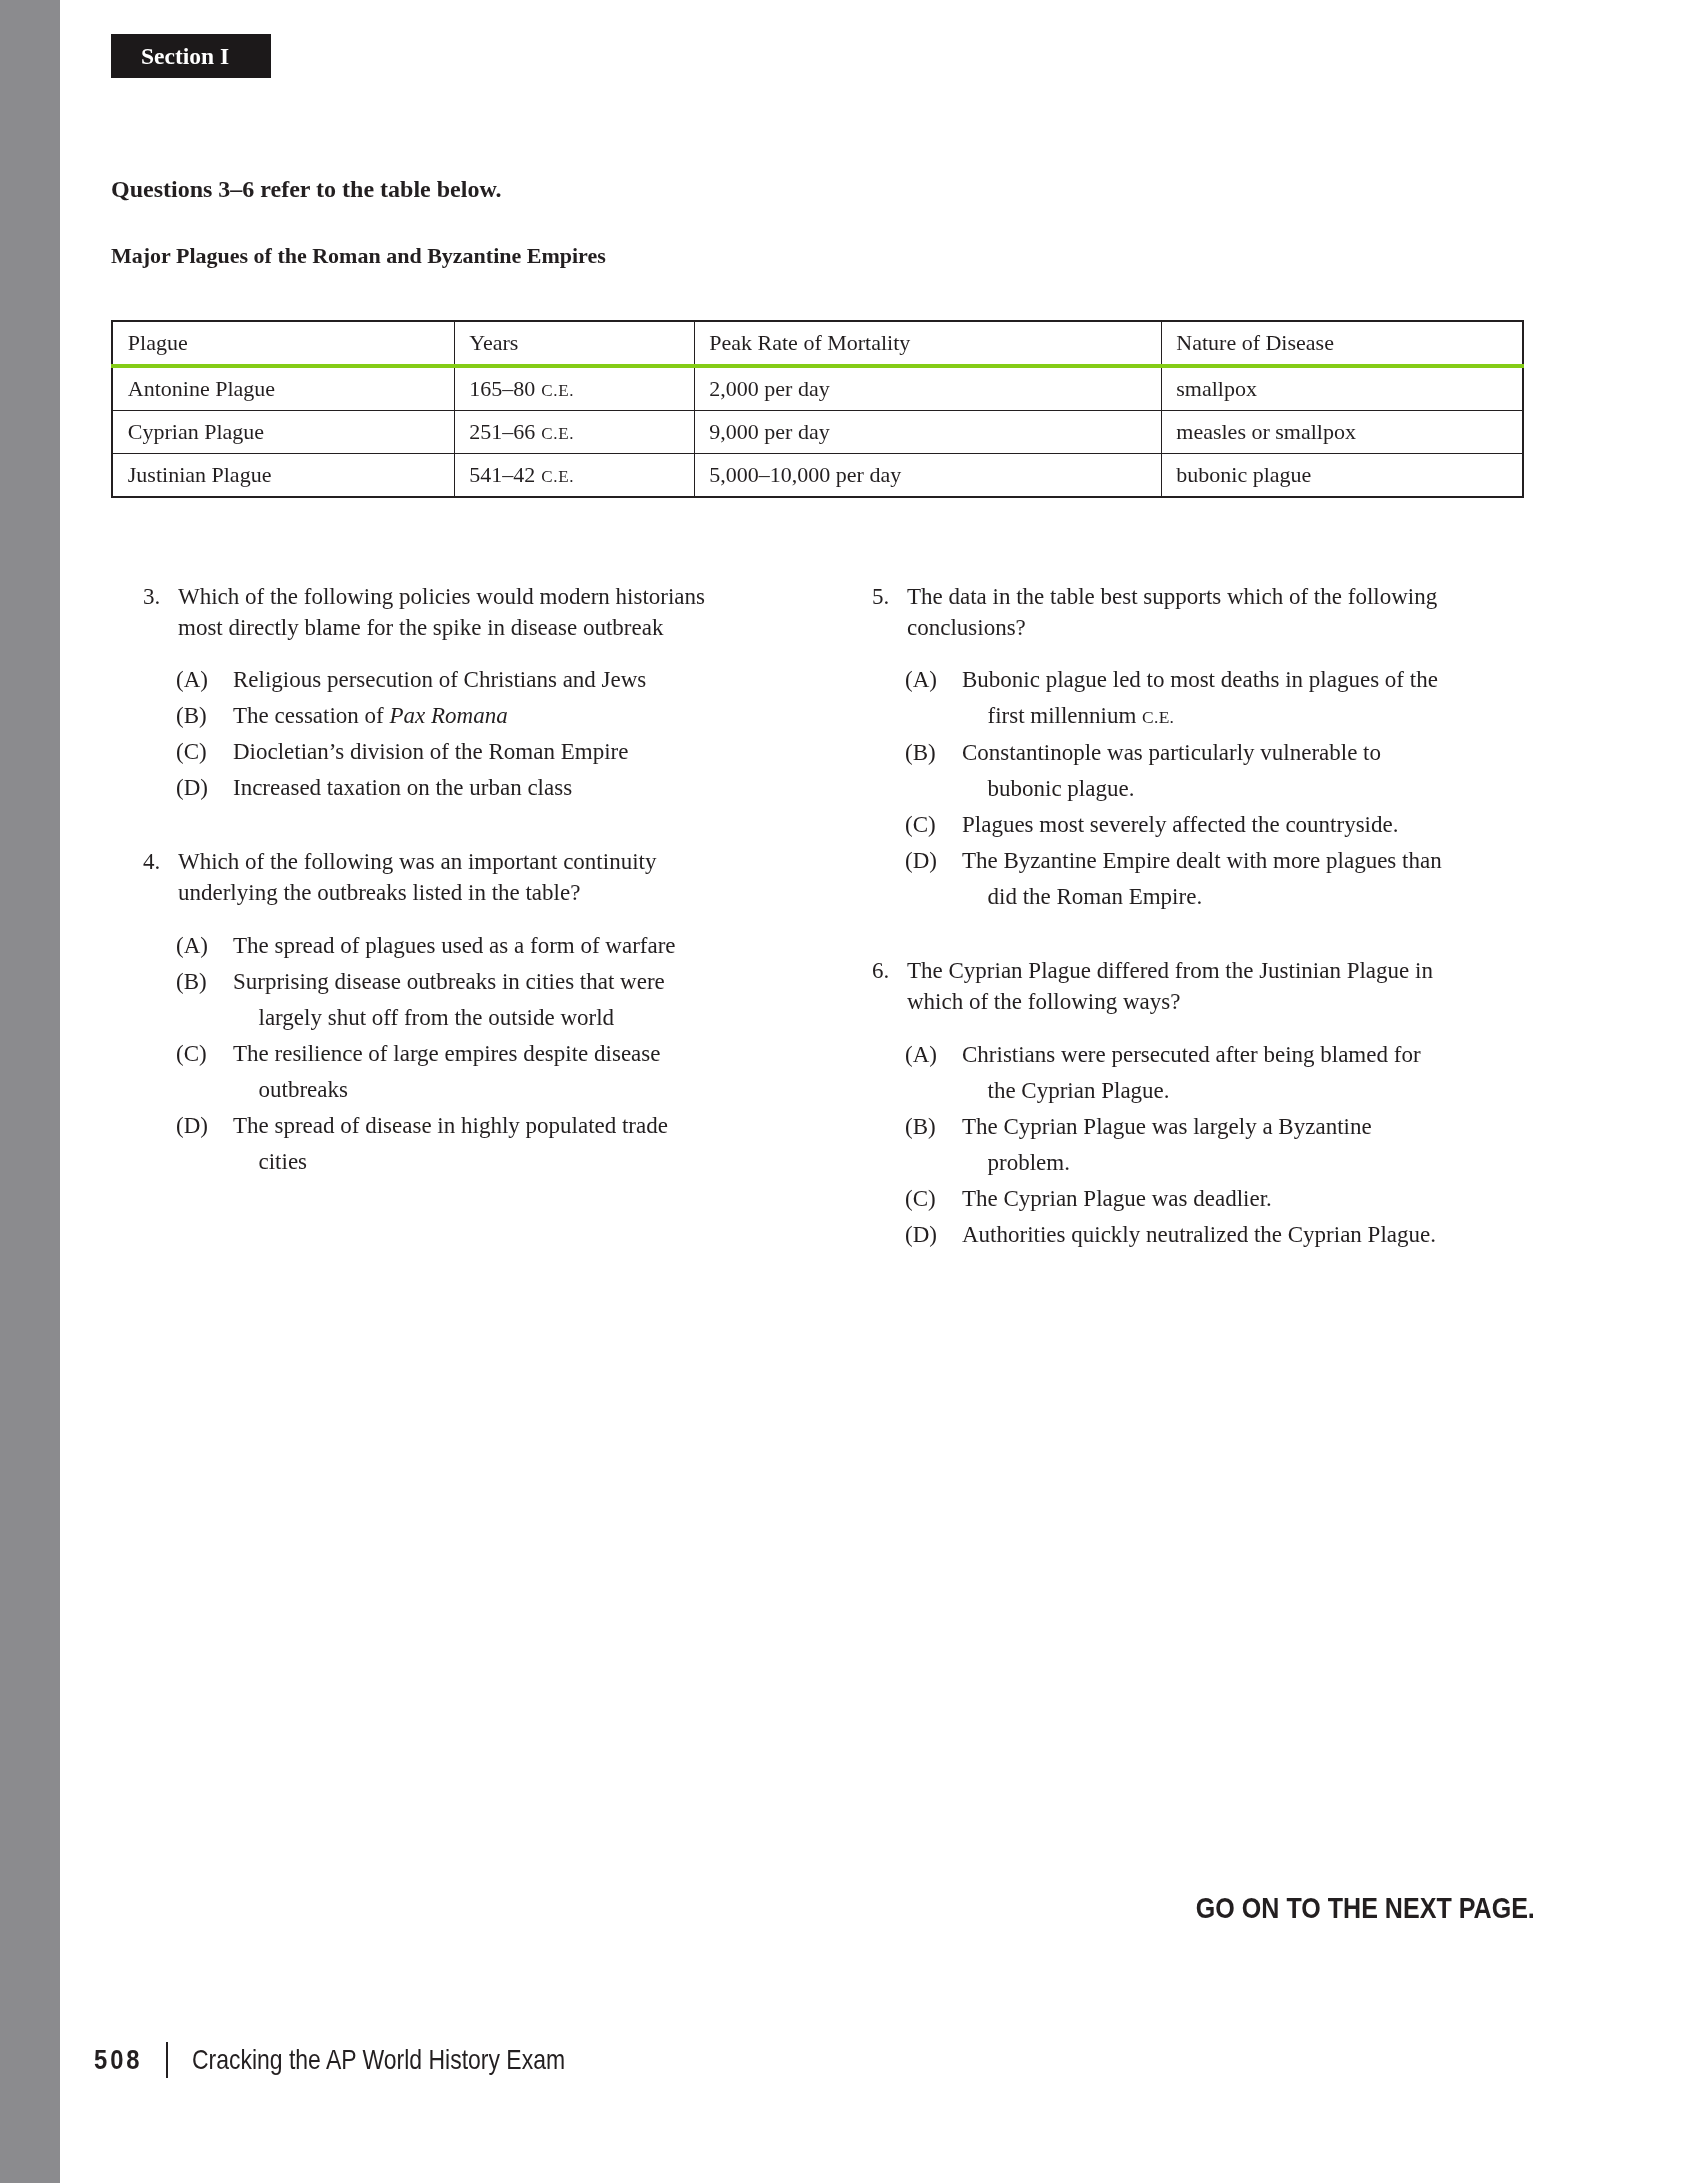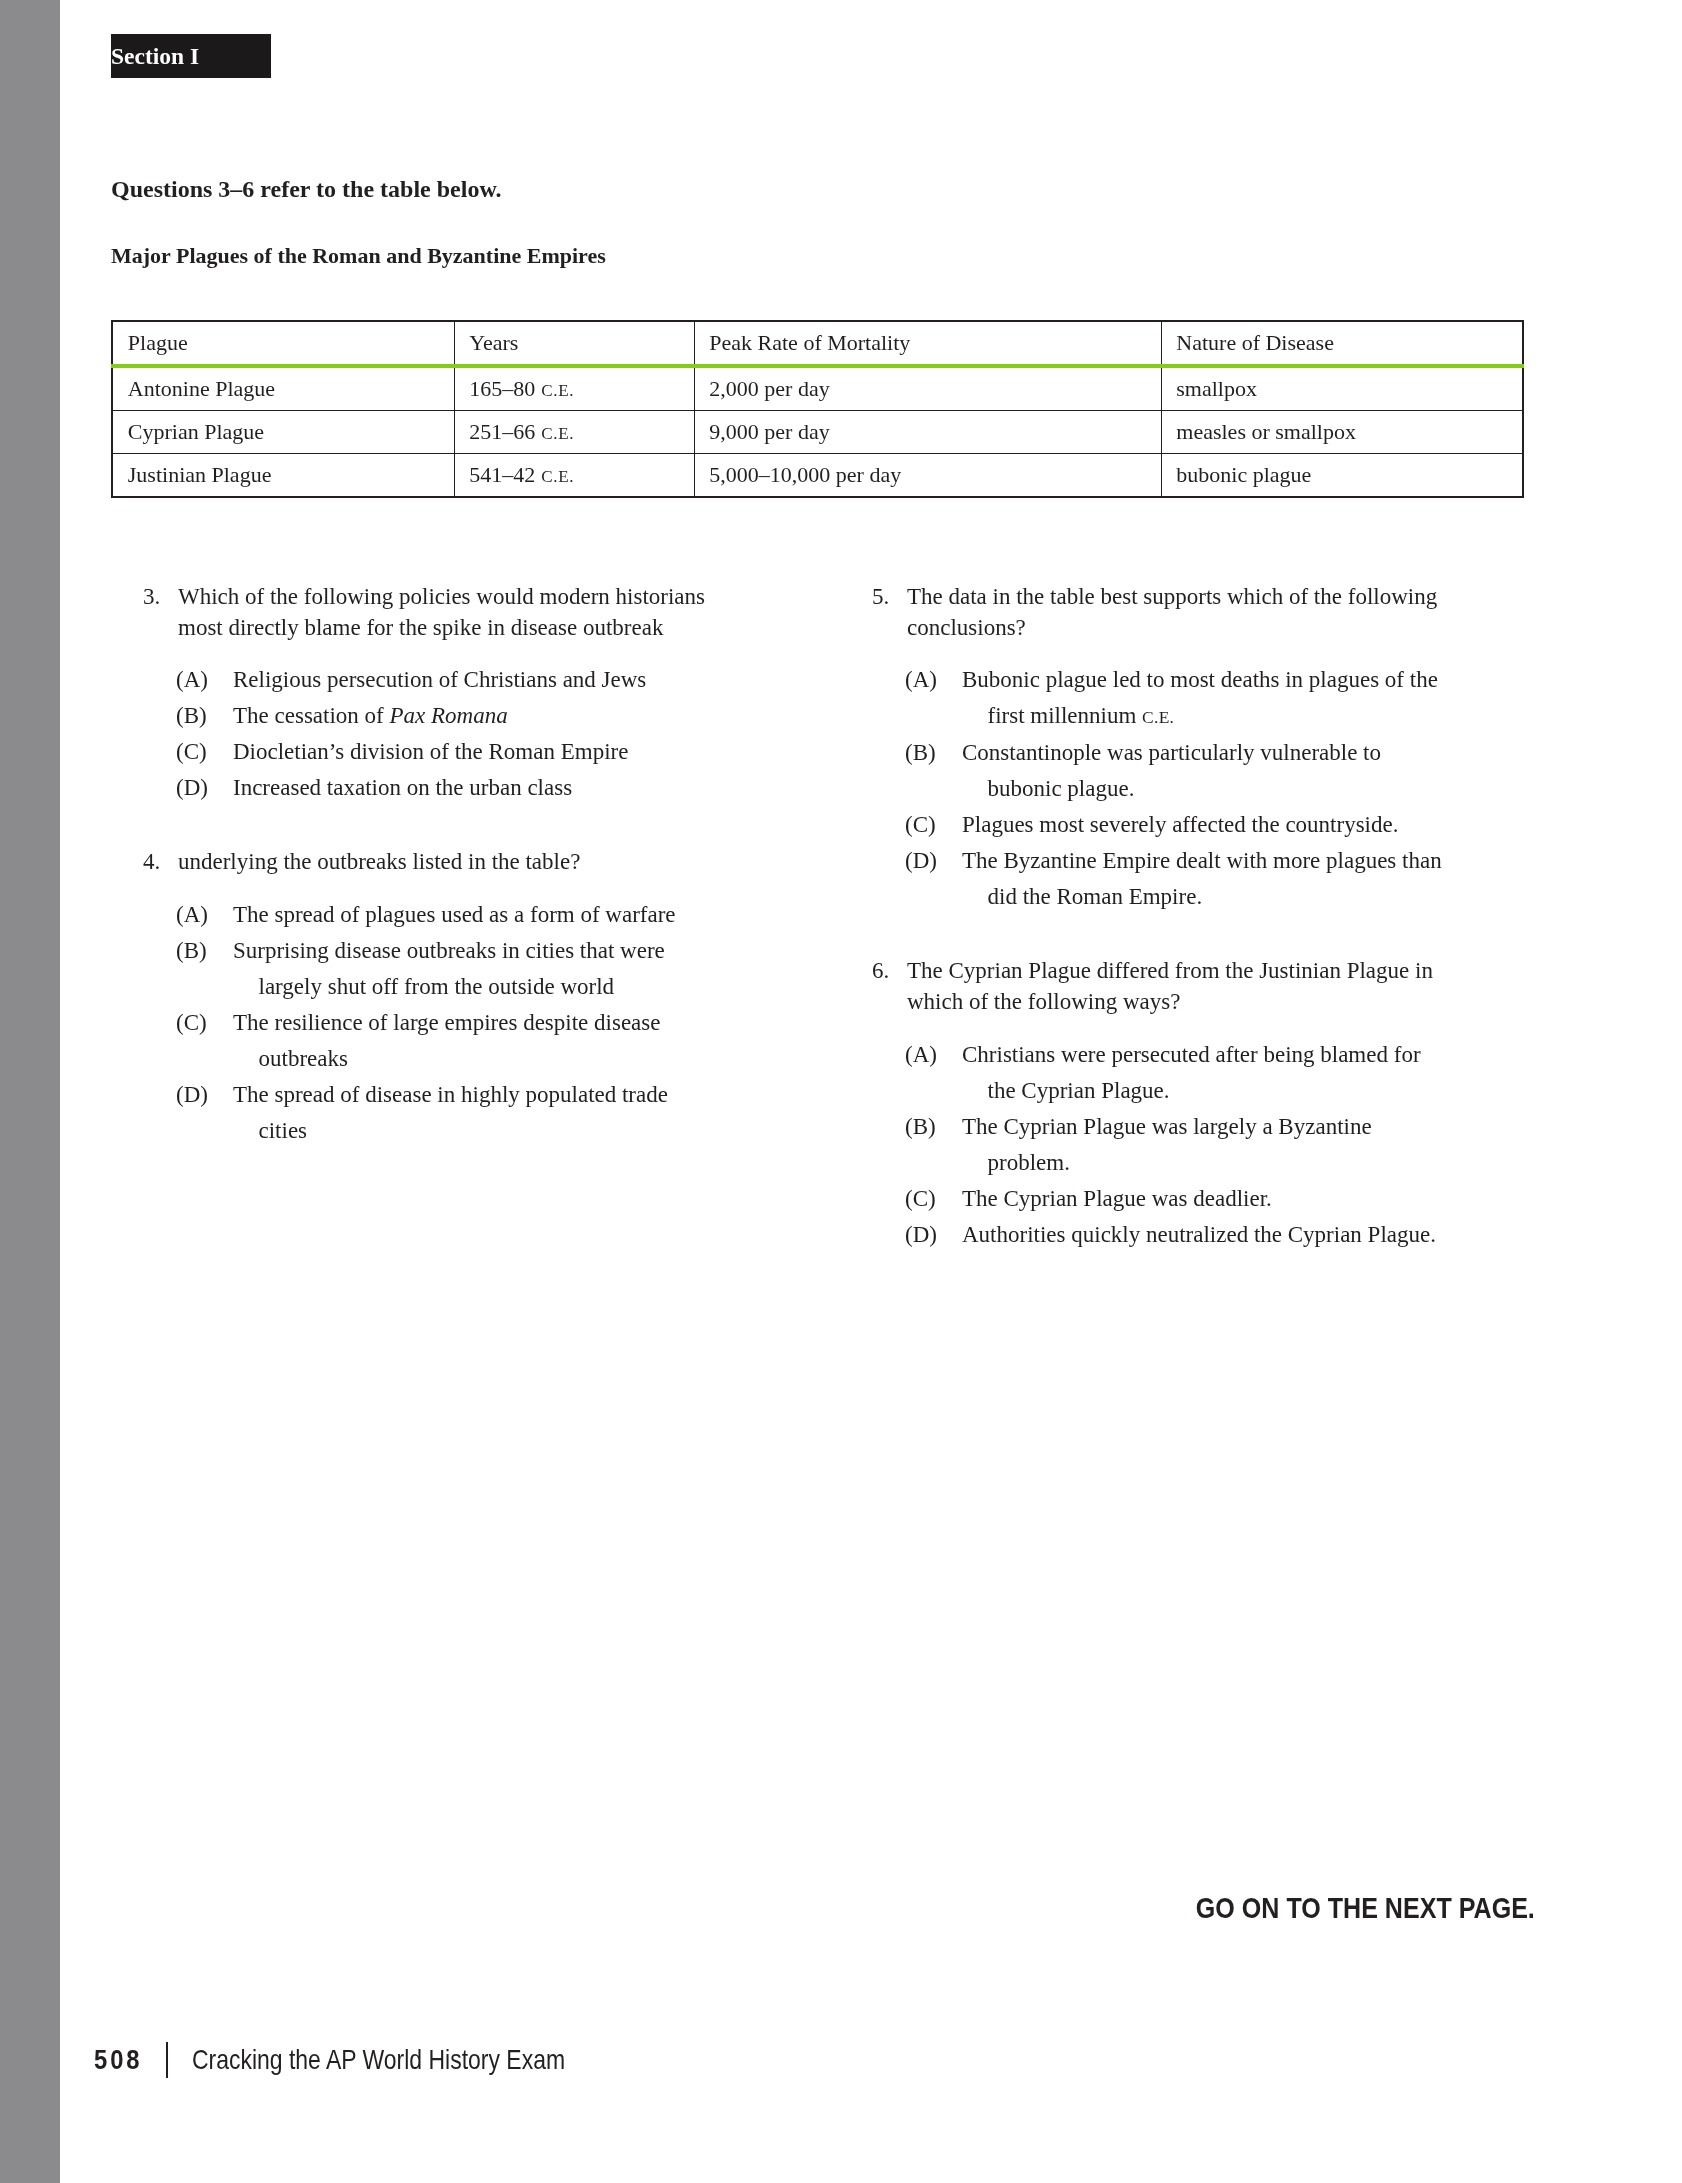--- a/index.html
+++ b/index.html
@@ -1,20 +1,20 @@
 <!DOCTYPE html>
 <html style="font-size:10.7px"><head>
 <meta charset="utf-8">
 <style>
   html,body{margin:0;padding:0;}
   body{width:1682px;height:2183px;background:#ffffff;font-family:"Liberation Serif",serif;color:#231f20;}
   .page{position:absolute;left:0;top:0;width:1682px;height:2183px;background:#fff;overflow:hidden;}
   .sidebar{position:absolute;left:0;top:0;width:60px;height:2183px;background:#8b8b8e;}
   .section-box{position:absolute;left:111px;top:34px;width:160px;height:44px;background:#1c191a;}
-  .section-box .section-label{display:block;font-weight:bold;font-size:23.5px;line-height:44px;color:#ffffff;white-space:nowrap;}
+  .section-box .section-label{display:block;padding-left:30px;font-weight:bold;font-size:23.5px;line-height:44px;color:#ffffff;white-space:nowrap;}
   .intro{position:absolute;left:111px;top:142px;font-weight:bold;font-size:24px;white-space:nowrap;margin-top:34px;}
   .table-title{position:absolute;left:111px;top:243px;width:1411px;font-weight:bold;font-size:22px;}
   .plague-table{position:absolute;left:111px;top:320px;width:1411px;border-collapse:collapse;table-layout:fixed;border:2px solid #231f20;}
   .plague-table th,.plague-table td{border:1.3px solid #231f20;font-size:22px;text-align:left;vertical-align:middle;height:42px;padding:0 4px 0 14.8px;font-weight:normal;white-space:nowrap;overflow:hidden;}
   .plague-table thead th{font-weight:normal;border-bottom:4px solid #84cc16;}
   .era{font-size:17px;margin-left:6px;letter-spacing:0.7px;}
   .col{position:absolute;}
   .col-left{left:143px;top:581px;width:717px;}
   .col-right{left:872px;top:581px;width:744px;}
   .question + .question{margin-top:40px;}
@@ -123,20 +123,21 @@
             <div class="opt-line">Increased taxation on the urban class</div>
           </div>
         </div>
       </div>
     </div>
 
     <div class="question">
       <div class="q-head">
         <div class="q-num">4.</div>
         <div class="q-body">
+          <div class="q-line">Which of the following was an important continuity</div>
           <div class="q-line">underlying the outbreaks listed in the table?</div>
         </div>
       </div>
       <div class="options">
         <div class="option">
           <div class="opt-label">(A)</div>
           <div class="opt-body">
             <div class="opt-line">The spread of plagues used as a form of warfare</div>
           </div>
         </div>

